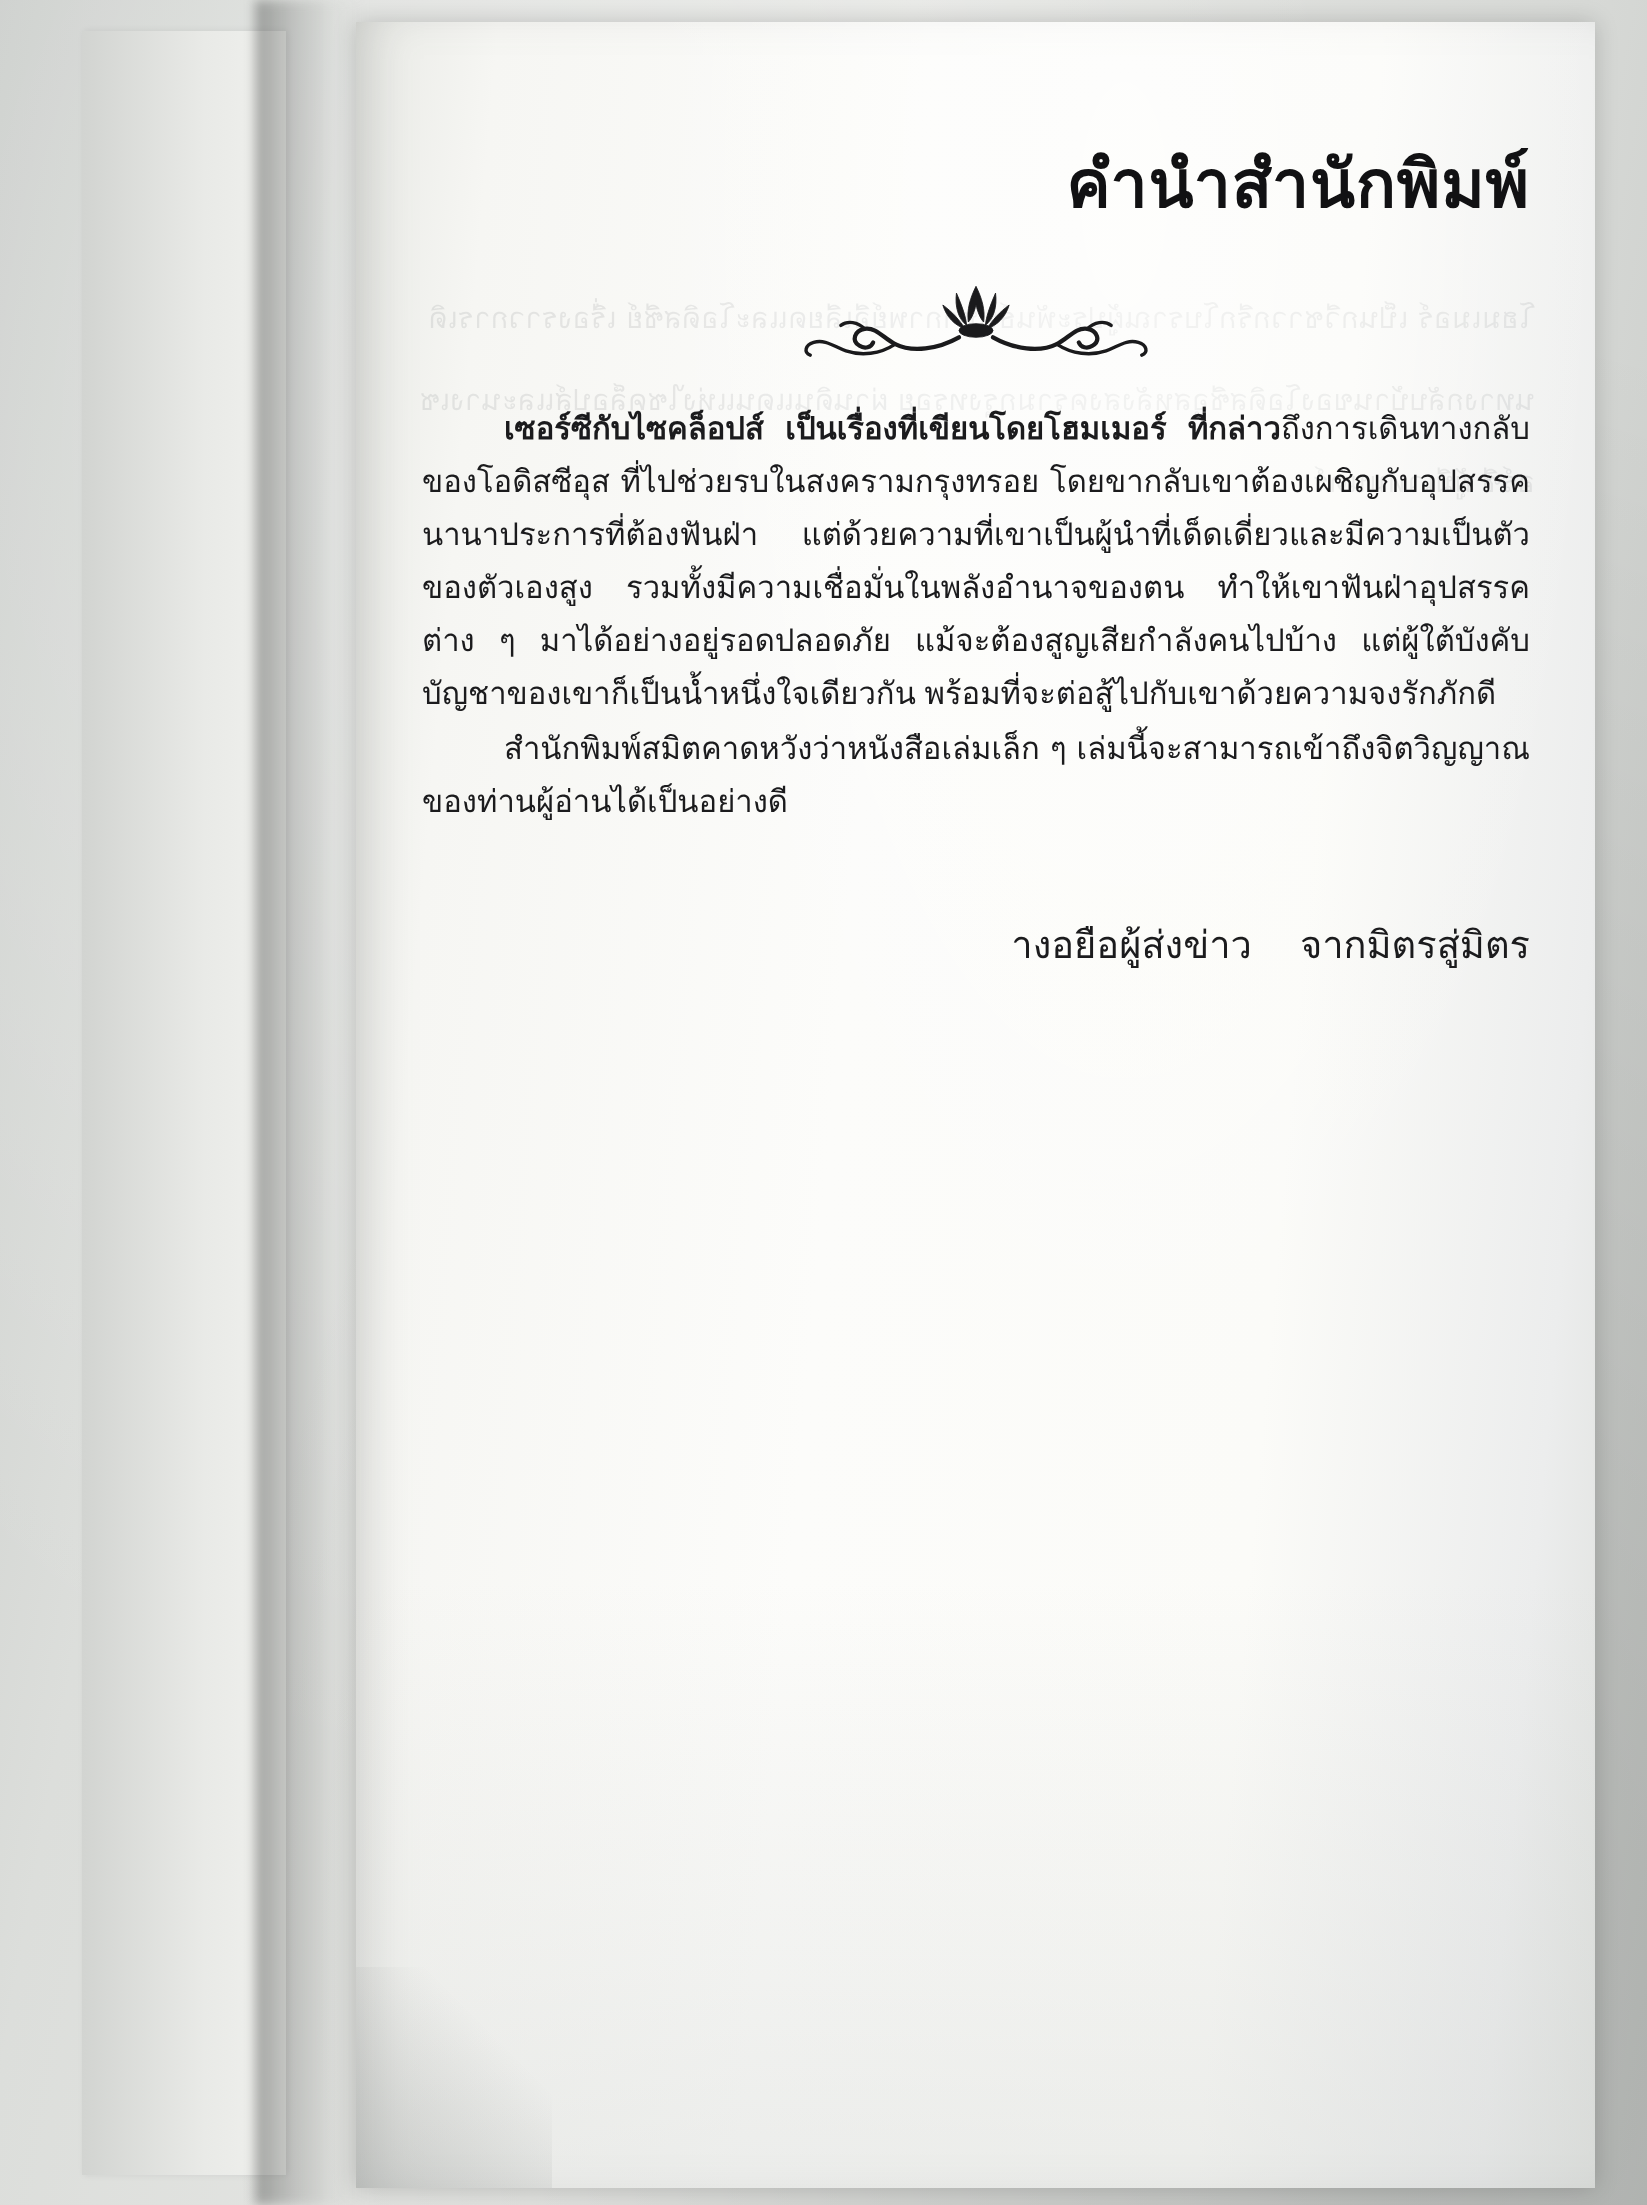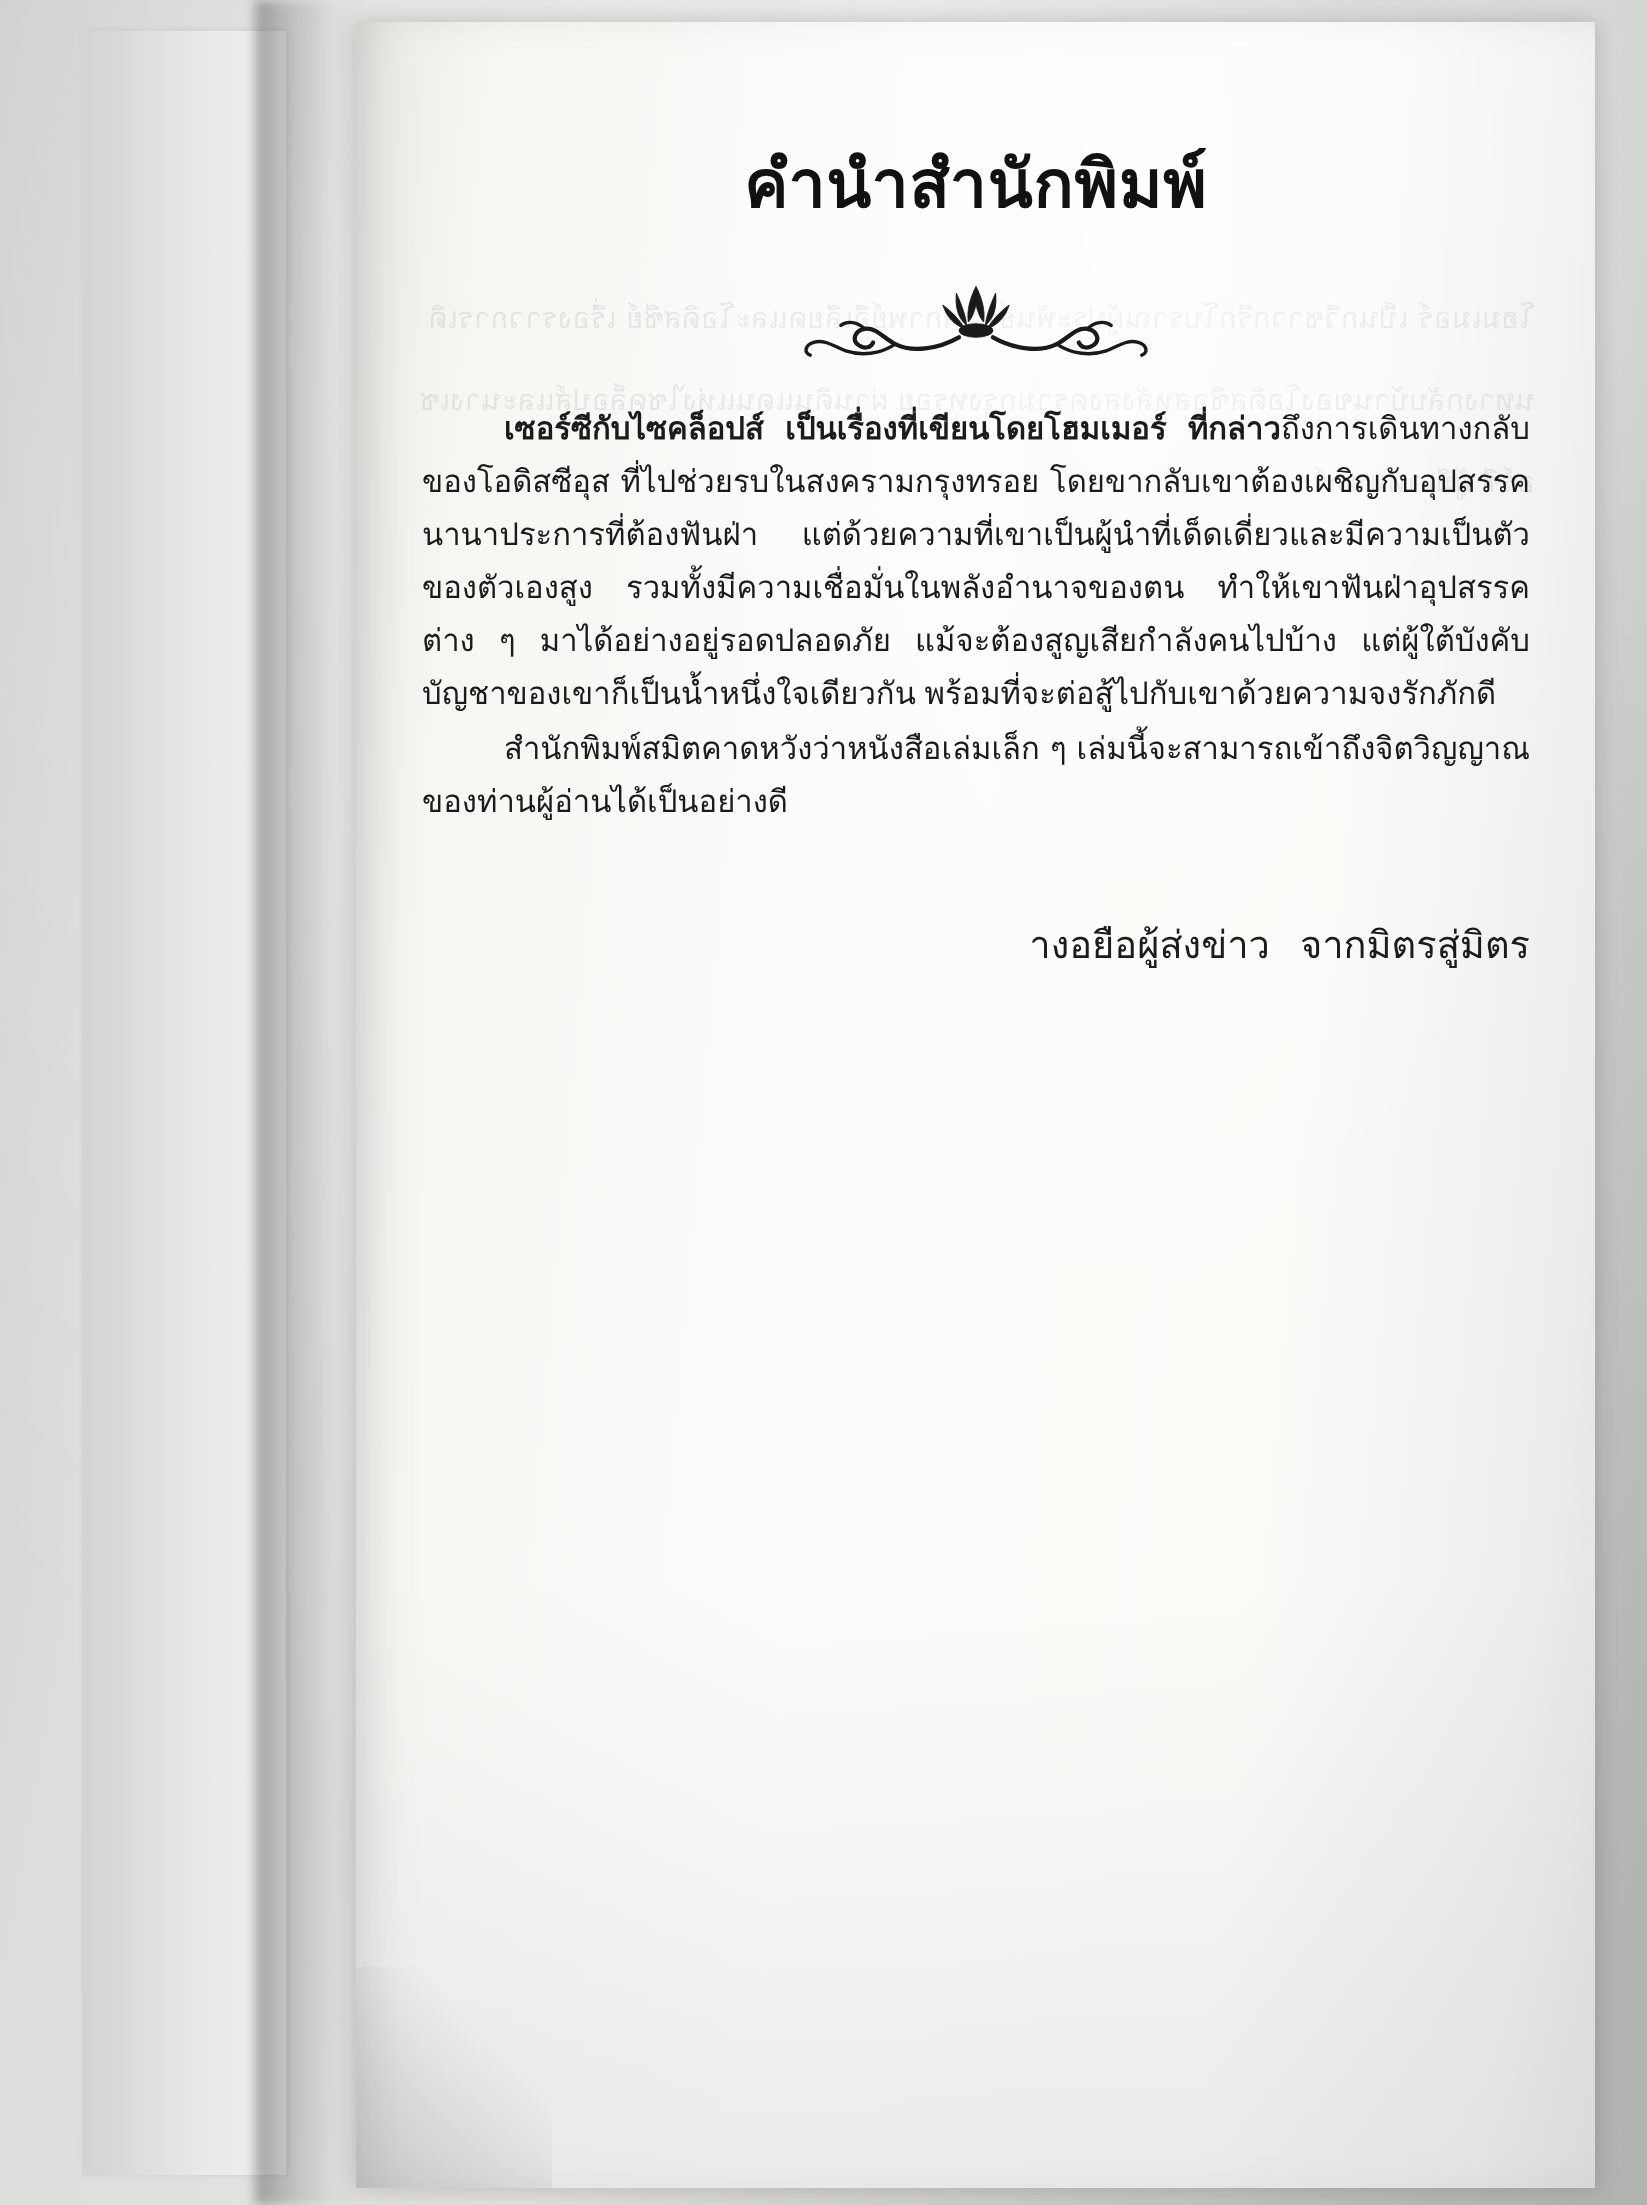--- a/index.html
+++ b/index.html
@@ -98,21 +98,21 @@
   .page-content {
     position: relative;
     z-index: 3;
     padding: 78px 65px 51px 66px;
     box-sizing: border-box;
     color: #18181a;
   }
 
   
   .title {
-    text-align: center;
+    text-align: right;
     font-size: 66px;
     font-weight: 700;
     letter-spacing: 0.9px;
     line-height: 1.25;
     color: #111113;
     font-family: "DejaVu Sans", sans-serif;
   }
   .ornament {
     display: block;
     margin: 5.1px auto 29px auto;
@@ -146,21 +146,21 @@
     text-align: right;
     font-size: 39px;
     line-height: 70px;
     color: #1b1b1d;
   }
   .sign-line-1 {
     display: block;
     font-size: 38px;
   }
   .sign-from {
-    margin-left: 18px;
+    margin-left: 36px;
     font-family: Liberation Serif, serif;
   }
   .sign-line-2 {
     display: block;
     font-weight: 700;
     font-size: 43px;
     margin-top: 5.1px;
   }
 
   

